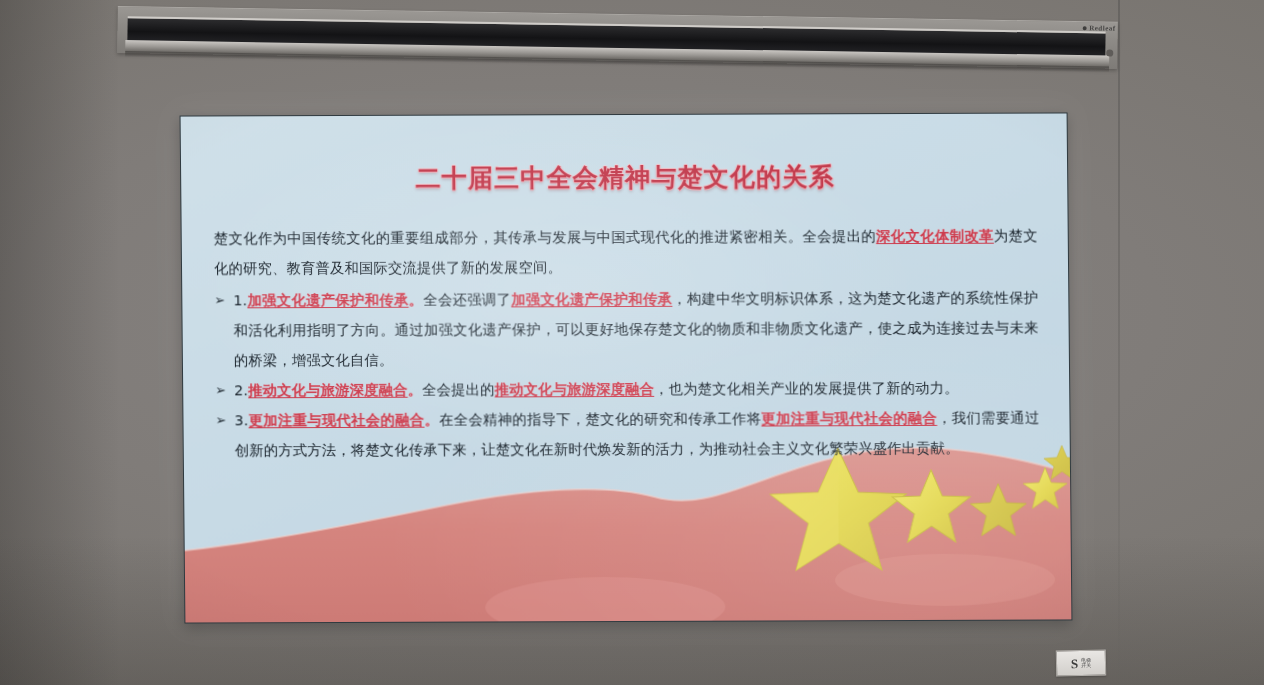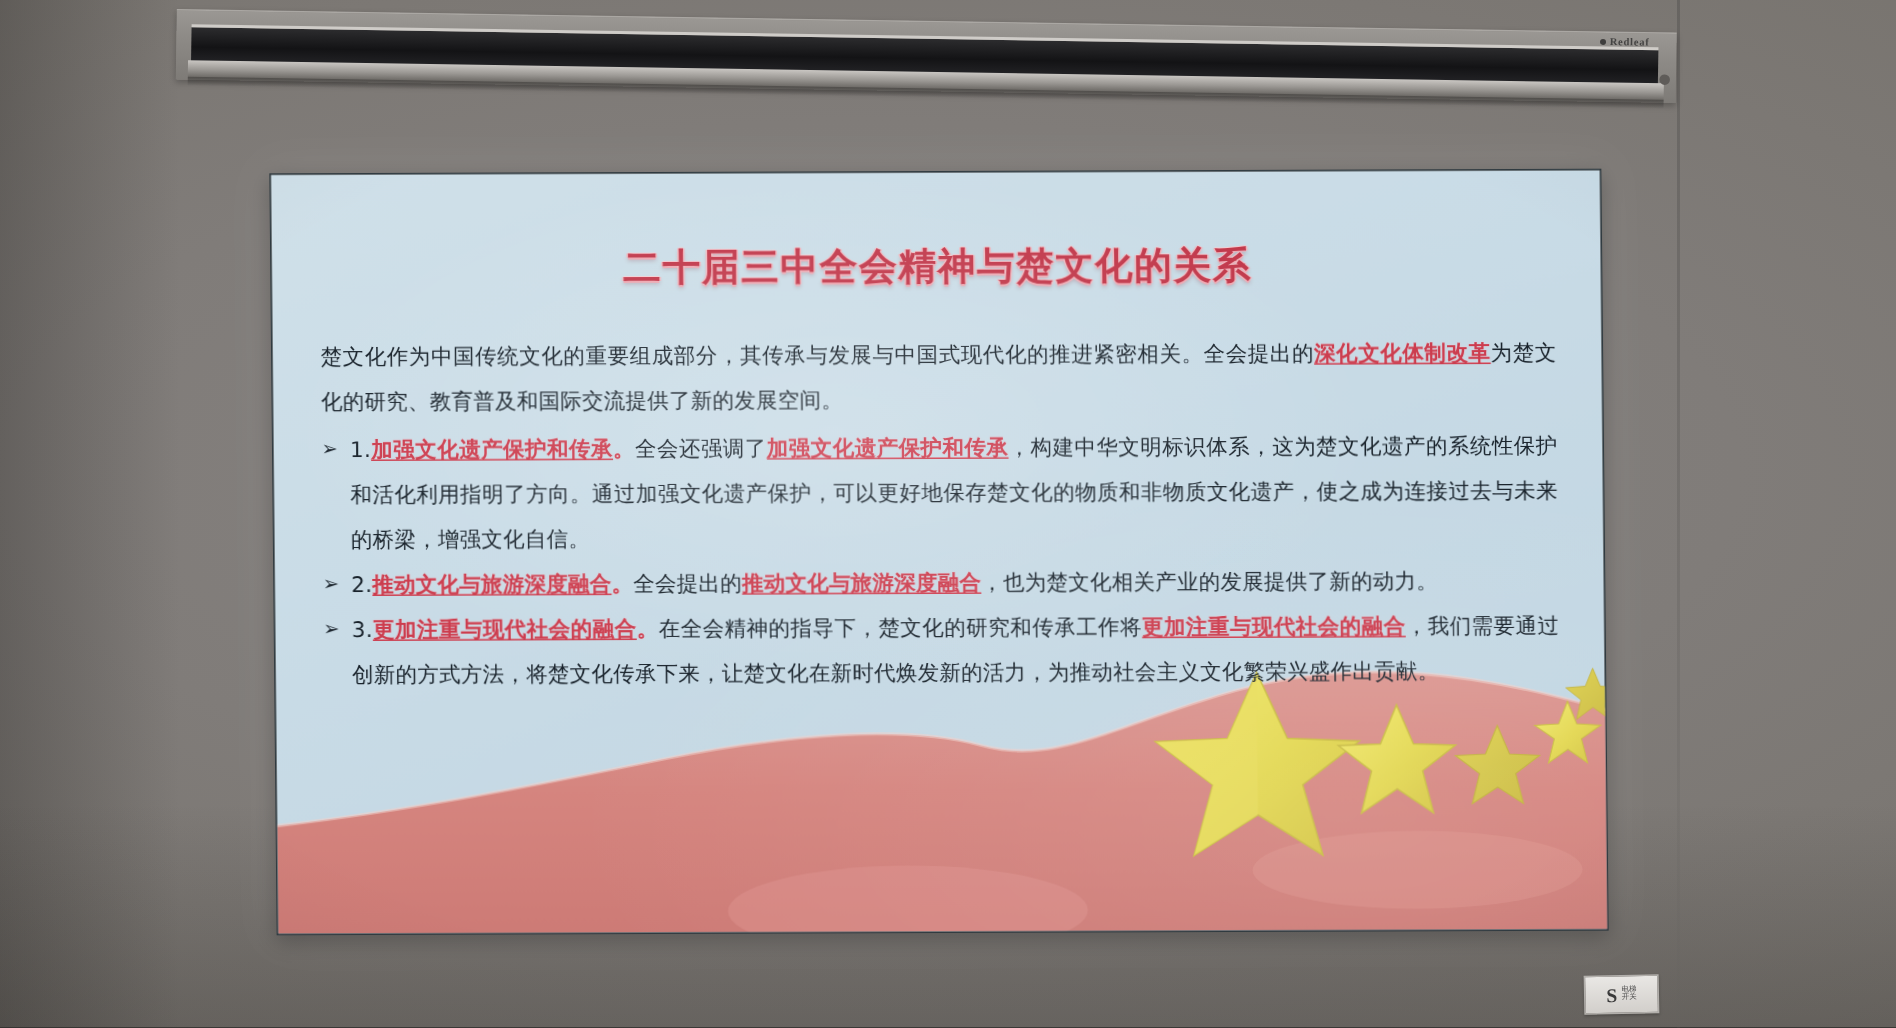--- a/index.html
+++ b/index.html
@@ -73,21 +73,21 @@
     background: linear-gradient(to bottom, #c9c6c2 0%, #9b9894 55%, #6f6c68 100%);
   }
   .housing-rail-shadow {
     position: absolute;
     left: 8px; top: 51px;
     width: 984px; height: 6px;
     background: linear-gradient(to bottom, rgba(40,38,36,.55), rgba(0,0,0,0));
   }
   .housing-brand {
     position: absolute;
-    right: 18px; top: 2px;
+    right: 2px; top: 2px;
     font-size: 7px;
     letter-spacing: .5px;
     color: #2a2a2a;
     font-weight: bold;
     opacity: .75;
     font-family: "Liberation Serif", serif;
   }
   .housing-brand-dot {
     display: inline-block;
     width: 4px; height: 4px;

